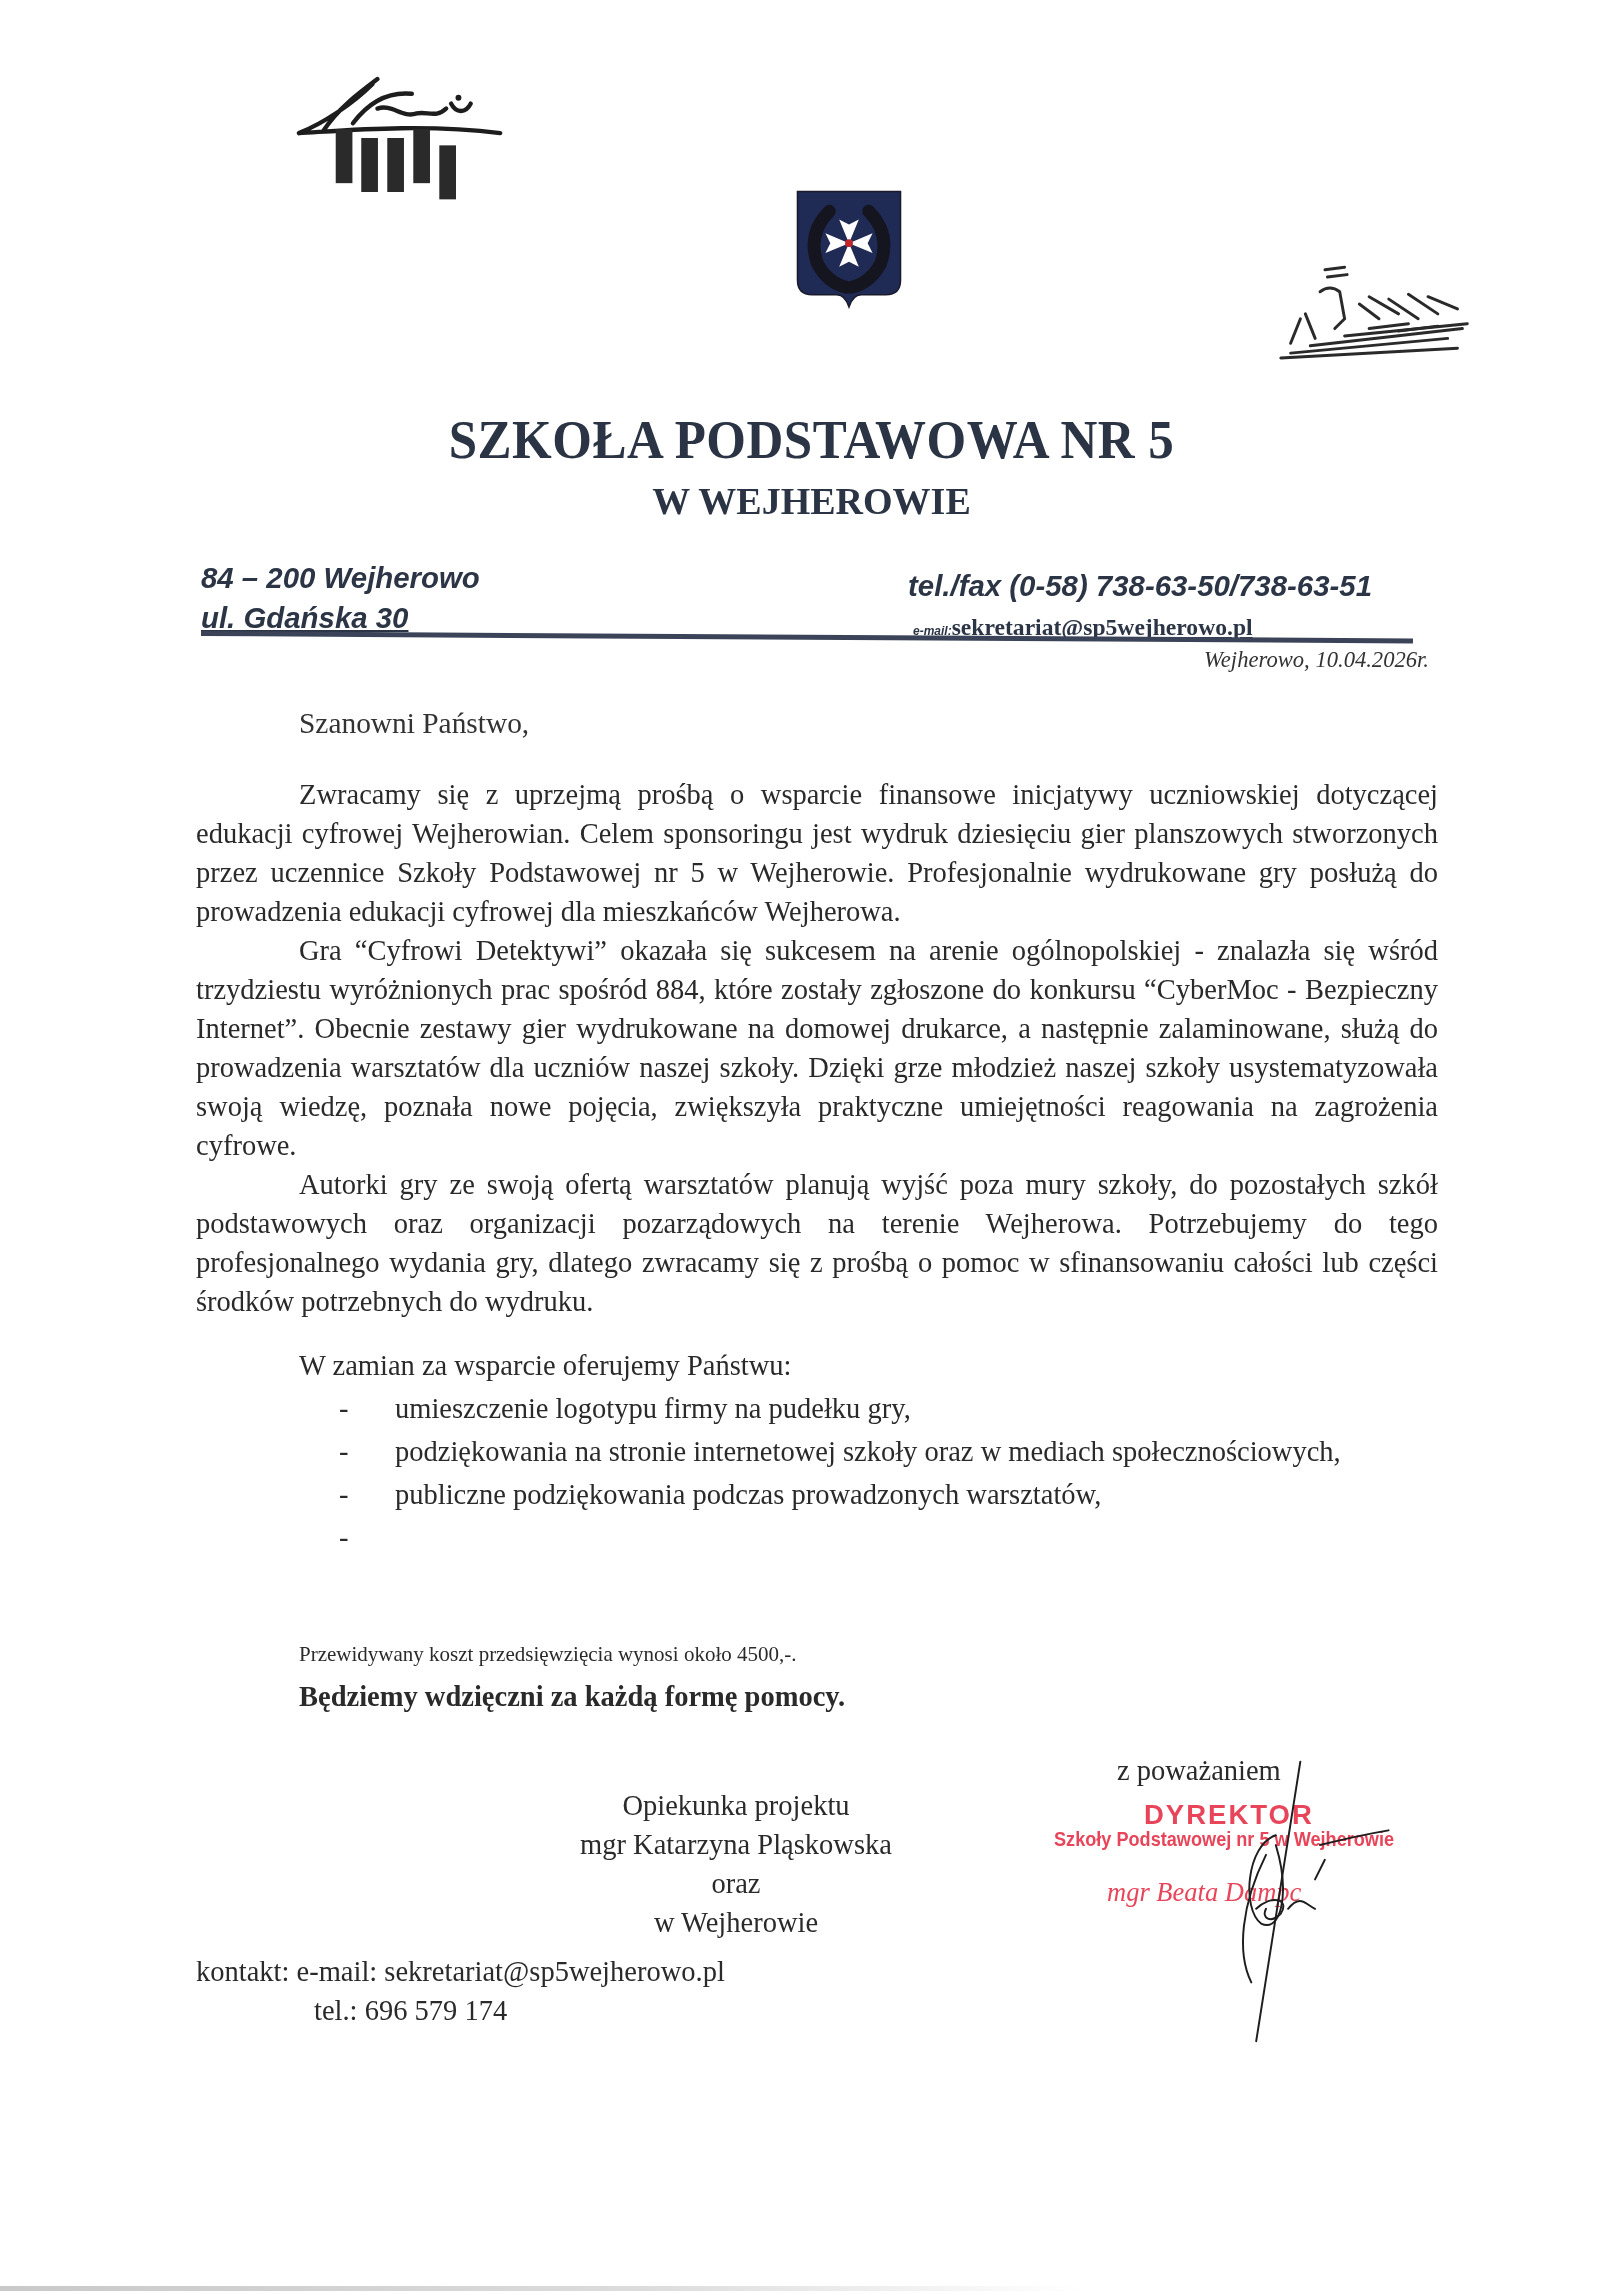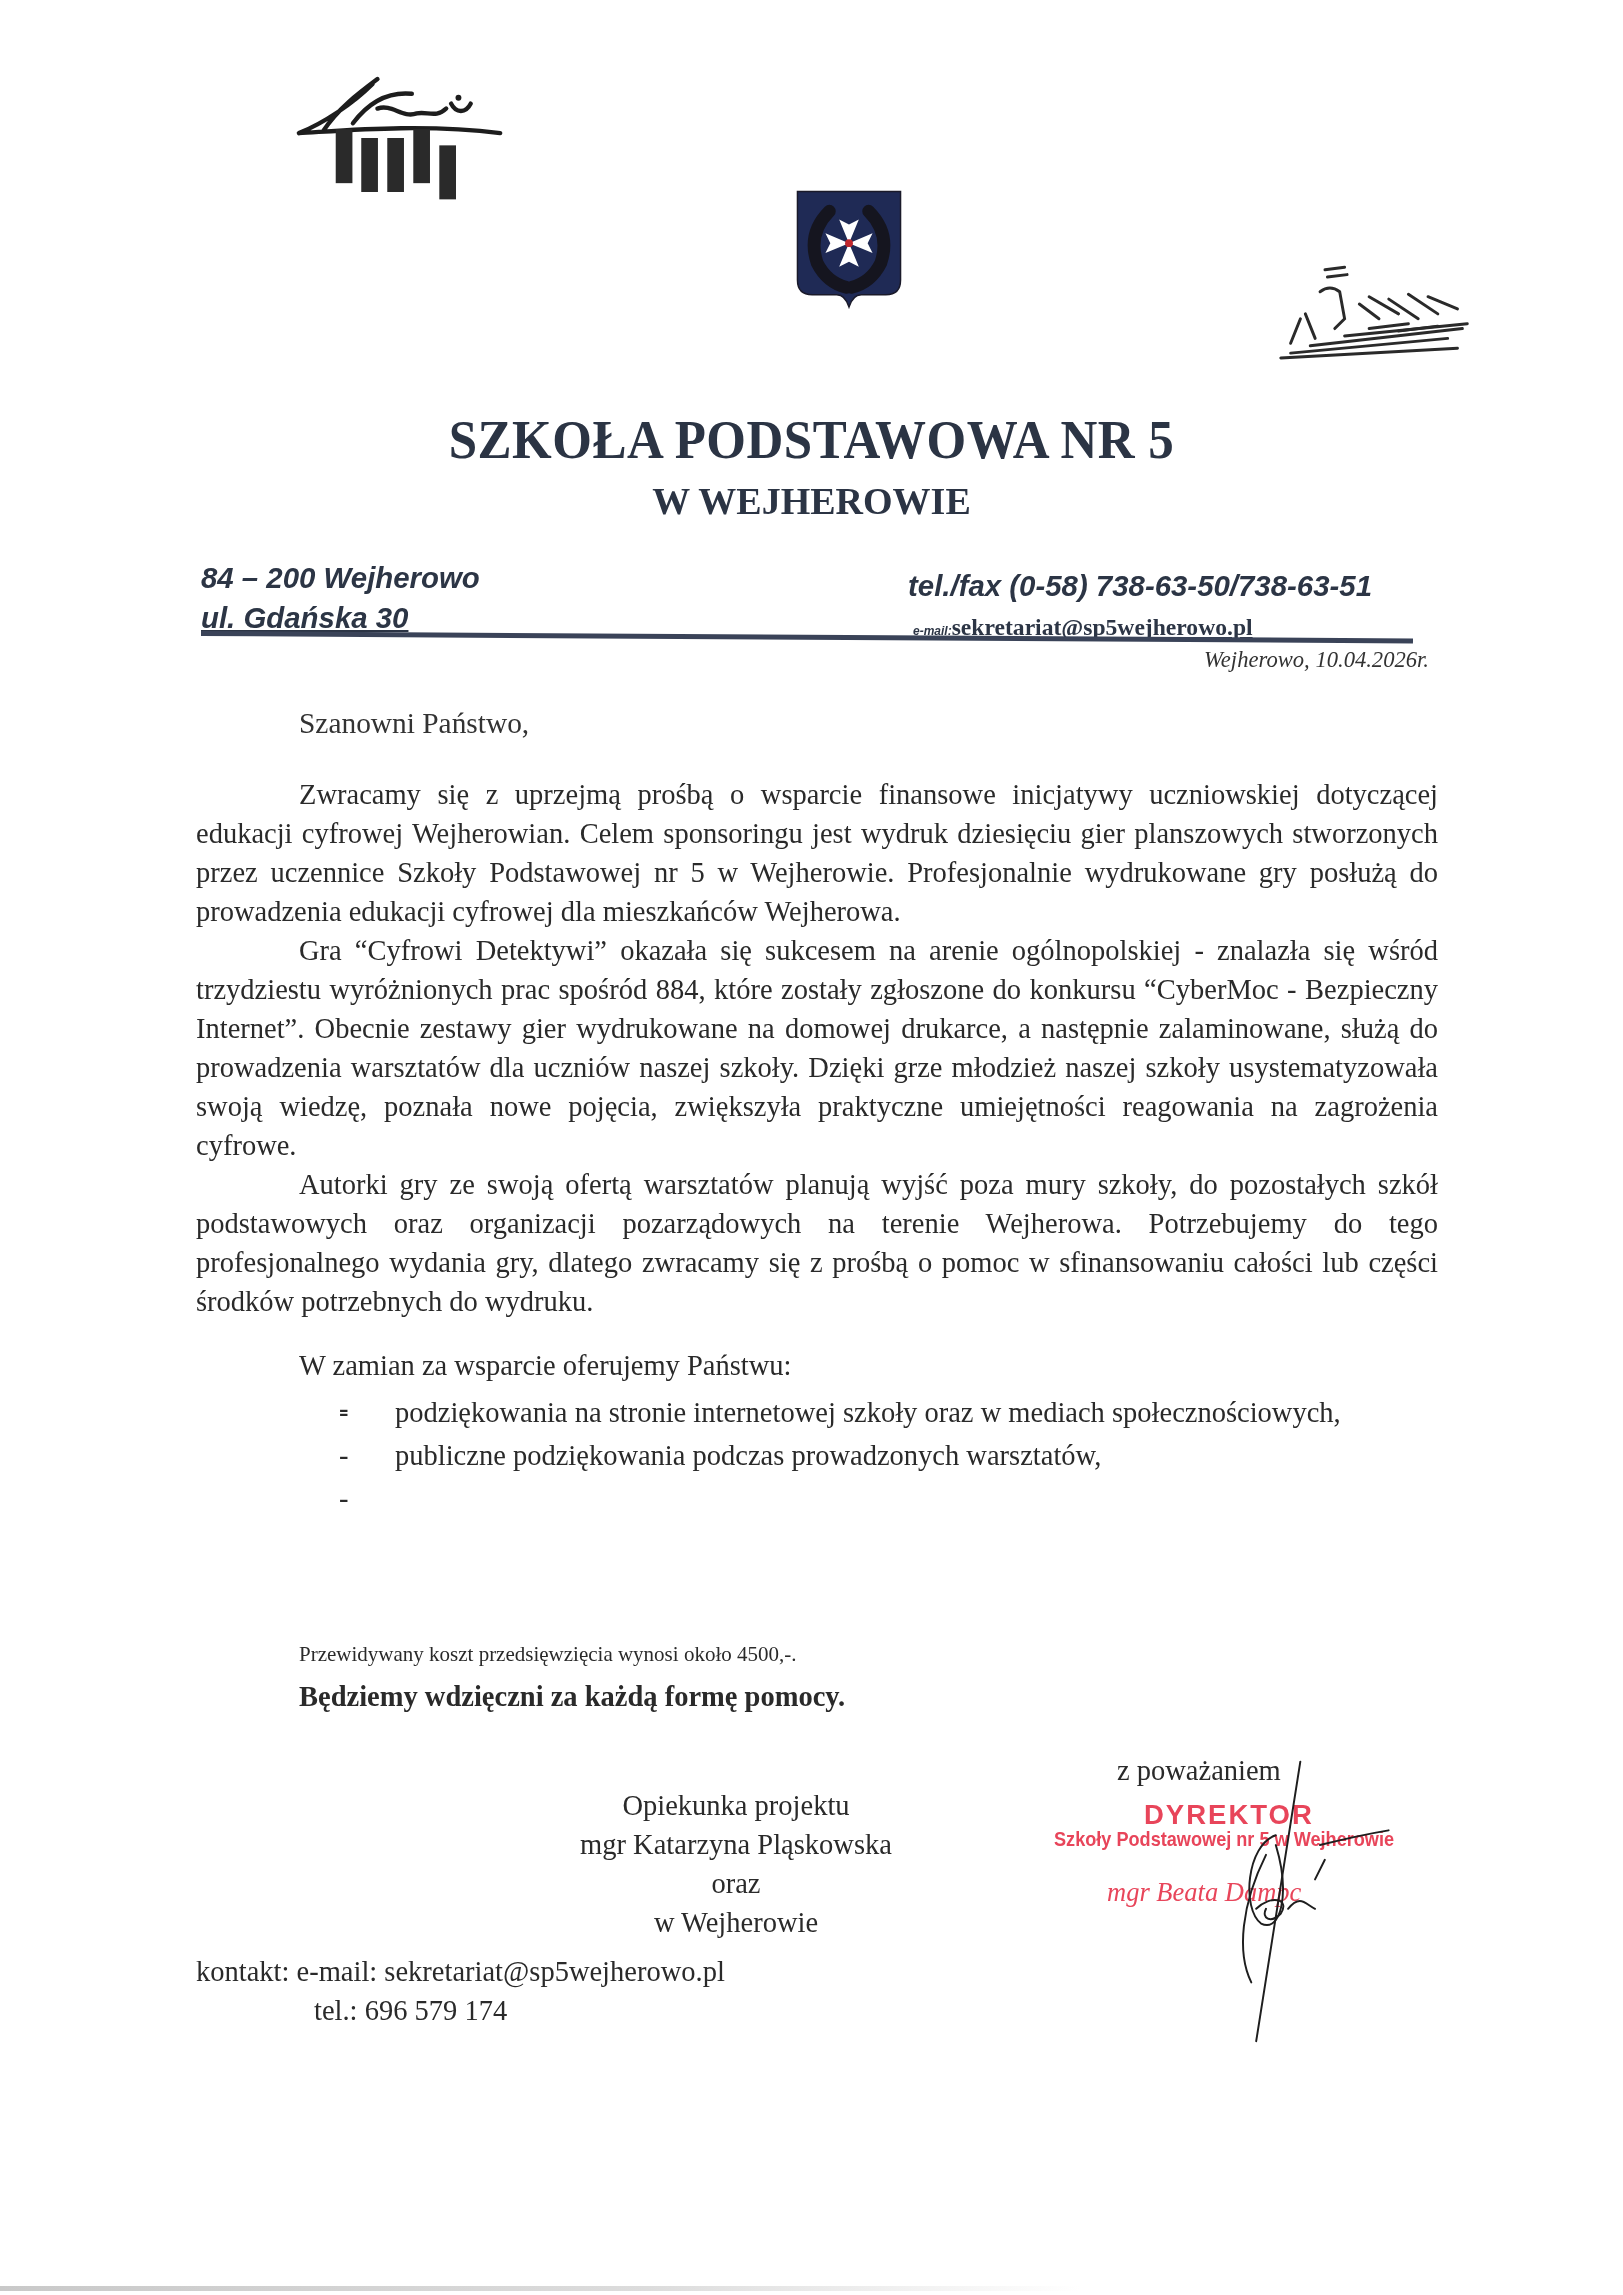--- a/index.html
+++ b/index.html
@@ -107,21 +107,21 @@
 <div id="greeting" class="abs serif">Szanowni Państwo,</div>
 
 <div id="body-text" class="abs para serif">
   <p>Zwracamy się z uprzejmą prośbą o wsparcie finansowe inicjatywy uczniowskiej dotyczącej edukacji cyfrowej Wejherowian. Celem sponsoringu jest wydruk dziesięciu gier planszowych stworzonych przez uczennice Szkoły Podstawowej nr 5 w Wejherowie. Profesjonalnie wydrukowane gry posłużą do prowadzenia edukacji cyfrowej dla mieszkańców Wejherowa.</p>
   <p>Gra “Cyfrowi Detektywi” okazała się sukcesem na arenie ogólnopolskiej - znalazła się wśród trzydziestu wyróżnionych prac spośród 884, które zostały zgłoszone do konkursu “CyberMoc - Bezpieczny Internet”. Obecnie zestawy gier wydrukowane na domowej drukarce, a następnie zalaminowane, służą do prowadzenia warsztatów dla uczniów naszej szkoły. Dzięki grze młodzież naszej szkoły usystematyzowała swoją wiedzę, poznała nowe pojęcia, zwiększyła praktyczne umiejętności reagowania na zagrożenia cyfrowe.</p>
   <p>Autorki gry ze swoją ofertą warsztatów planują wyjść poza mury szkoły, do pozostałych szkół podstawowych oraz organizacji pozarządowych na terenie Wejherowa. Potrzebujemy do tego profesjonalnego wydania gry, dlatego zwracamy się z prośbą o pomoc w sfinansowaniu całości lub części  środków potrzebnych do wydruku.</p>
 </div>
 
 <div class="abs offer-intro serif">W zamian za wsparcie oferujemy Państwu:</div>
 <ul id="offer-list" class="abs serif">
-  <li><span class="dash">-</span></li>
+  <li><span class="dash">-</span><span>umieszczenie logotypu firmy na pudełku gry,</span></li>
   <li><span class="dash">-</span><span>podziękowania na stronie internetowej szkoły oraz w mediach społecznościowych,</span></li>
   <li><span class="dash">-</span><span>publiczne podziękowania podczas prowadzonych warsztatów,</span></li>
   <li><span class="dash">-</span></li>
 </ul>
 
 <div id="cost-line" class="abs serif">Przewidywany koszt przedsięwzięcia wynosi około 4500,-.</div>
 <div id="thanks-line" class="abs serif">Będziemy wdzięczni za każdą formę pomocy.</div>
 
 <div id="regards" class="abs serif">z poważaniem</div>
 

